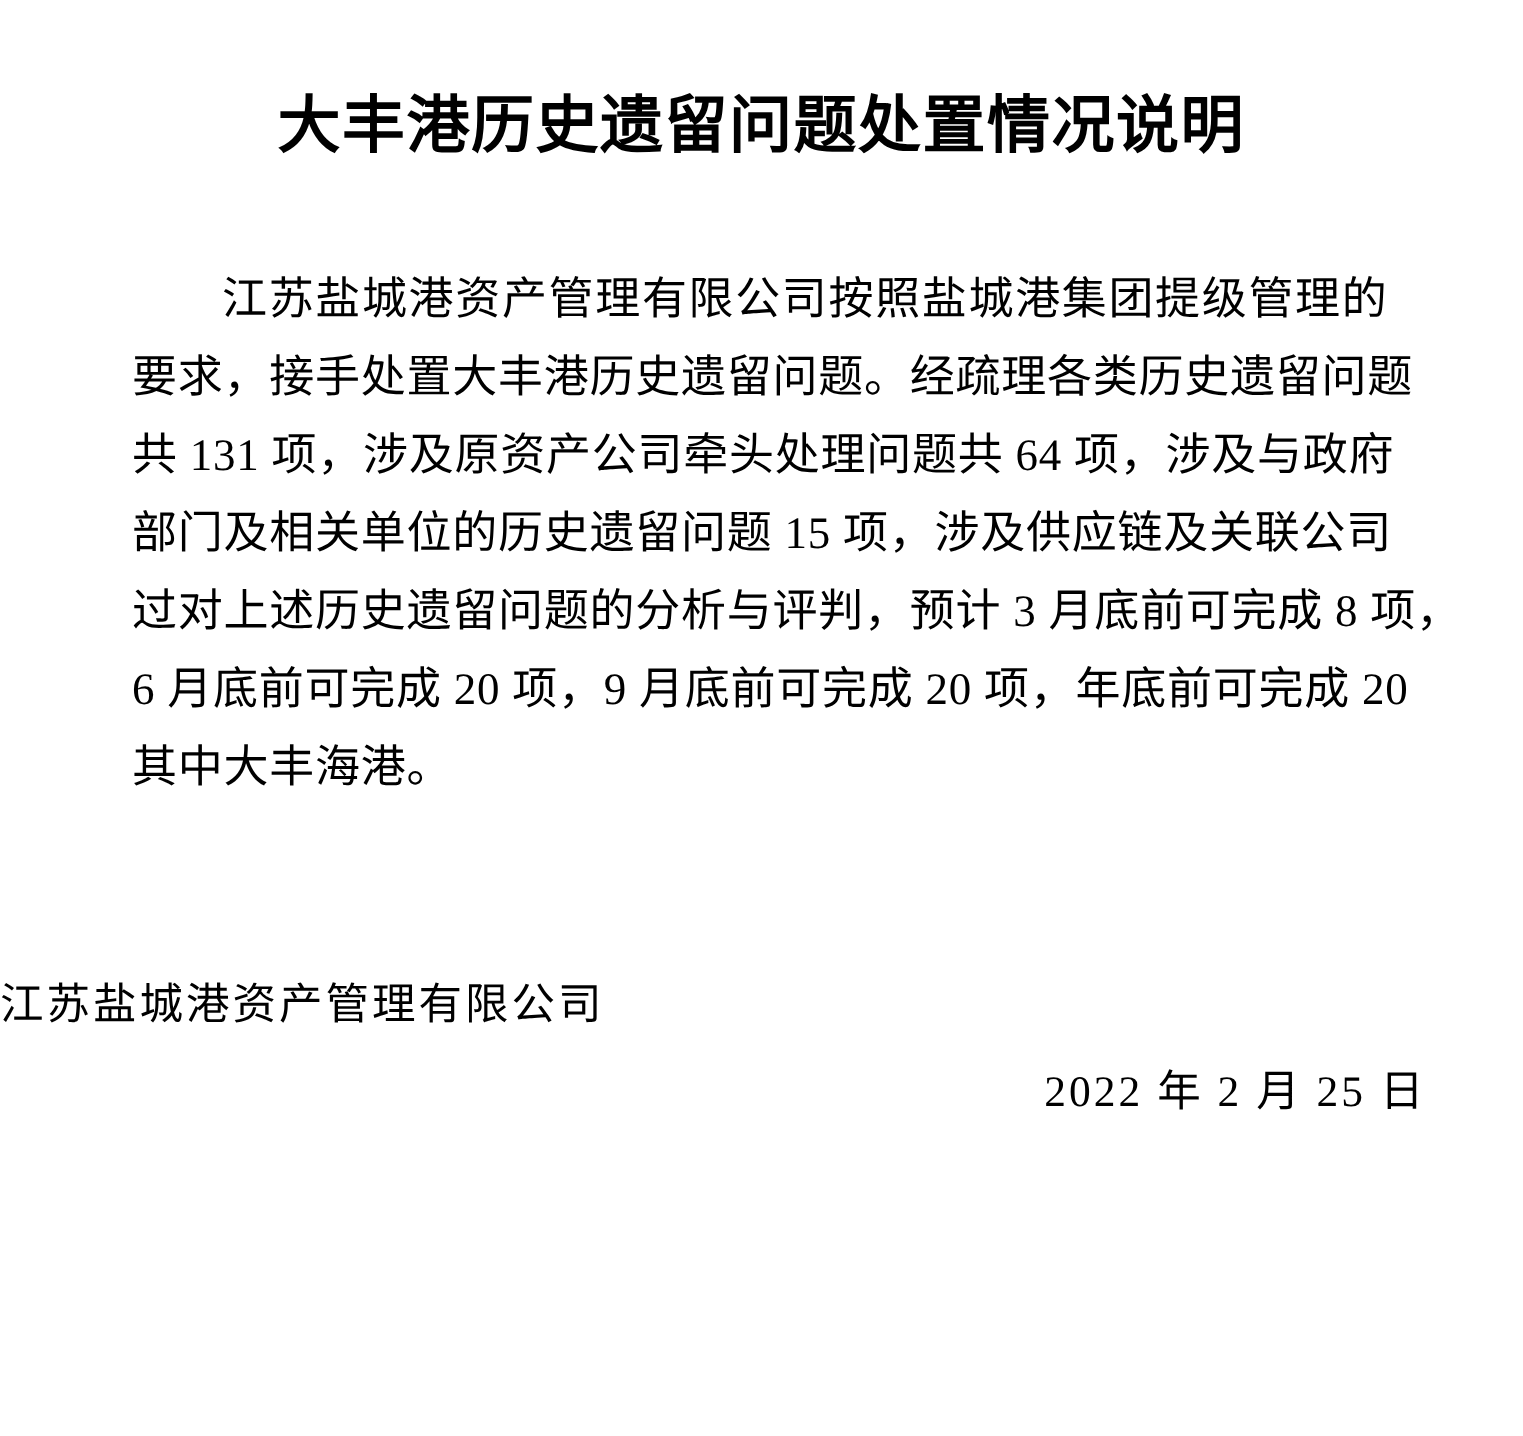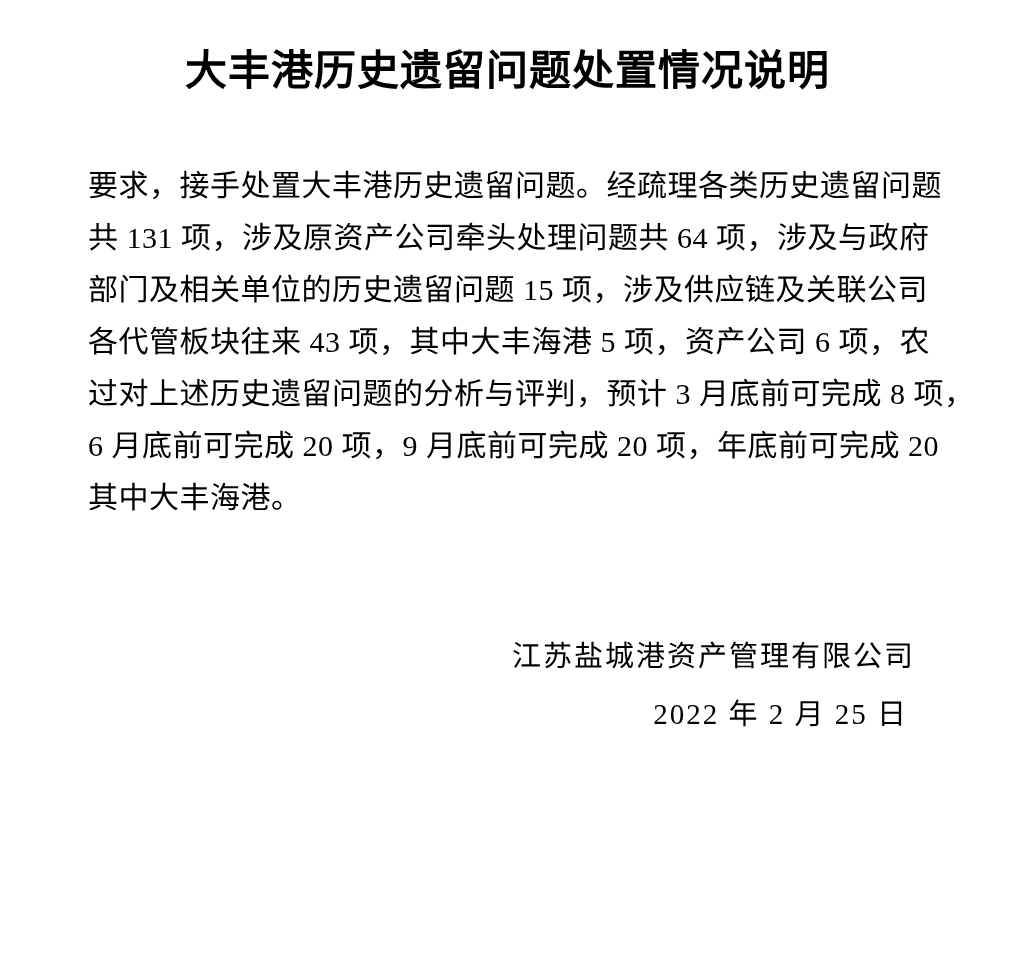--- a/index.html
+++ b/index.html
@@ -12,21 +12,21 @@
     width: 1015px;
     height: 957px;
     margin: 0 auto;
     background: #ffffff;
     color: #000000;
     font-family: "Liberation Serif", "DejaVu Serif", serif;
     overflow: hidden;
   }
   .doc-title {
     margin: 0;
-    padding-top: 46px;
+    padding-top: 60px;
     text-align: center;
     font-size: 42px;
     font-weight: bold;
     letter-spacing: 1px;
     line-height: 1.2;
     color: #000000;
   }
   .doc-body {
     margin-top: 64px;
     padding: 0 90px 0 88px;
@@ -45,49 +45,48 @@
   .body-line.first {
     text-indent: 2em;
   }
   .body-line.last {
     text-align-last: left;
   }
   .signature-block {
     margin-top: 112px;
   }
   .signature-line {
-    text-align: right;
     padding-right: 100px;
     font-size: 29px;
     line-height: 40px;
     letter-spacing: 2px;
     color: #000000;
   }
   .date-line {
     margin-top: 18px;
     text-align: right;
-    padding-right: 107px;
+    padding-right: 64px;
     font-size: 29px;
     line-height: 40px;
     letter-spacing: 2px;
     color: #000000;
   }
 </style>
 </head>
 <body>
 
 <div class="page">
 
   <h1 class="doc-title">大丰港历史遗留问题处置情况说明</h1>
 
   <div class="doc-body">
+    <div class="body-line first">江苏盐城港资产管理有限公司按照盐城港集团提级管理的</div>
     <div class="body-line">要求，接手处置大丰港历史遗留问题。经疏理各类历史遗留问题</div>
     <div class="body-line">共 131 项，涉及原资产公司牵头处理问题共 64 项，涉及与政府</div>
     <div class="body-line">部门及相关单位的历史遗留问题 15 项，涉及供应链及关联公司</div>
-    <div class="body-line">各代管板块往来 43 项，其中大丰海港 5 项，资产公司 6 项，农</div>
     <div class="body-line">过对上述历史遗留问题的分析与评判，预计 3 月底前可完成 8 项，</div>
     <div class="body-line">6 月底前可完成 20 项，9 月底前可完成 20 项，年底前可完成 20</div>
     <div class="body-line last">其中大丰海港。</div>
   </div>
 
   <div class="signature-block">
     <div class="signature-line">江苏盐城港资产管理有限公司</div>
     <div class="date-line">2022 年 2 月 25 日</div>
   </div>
 

